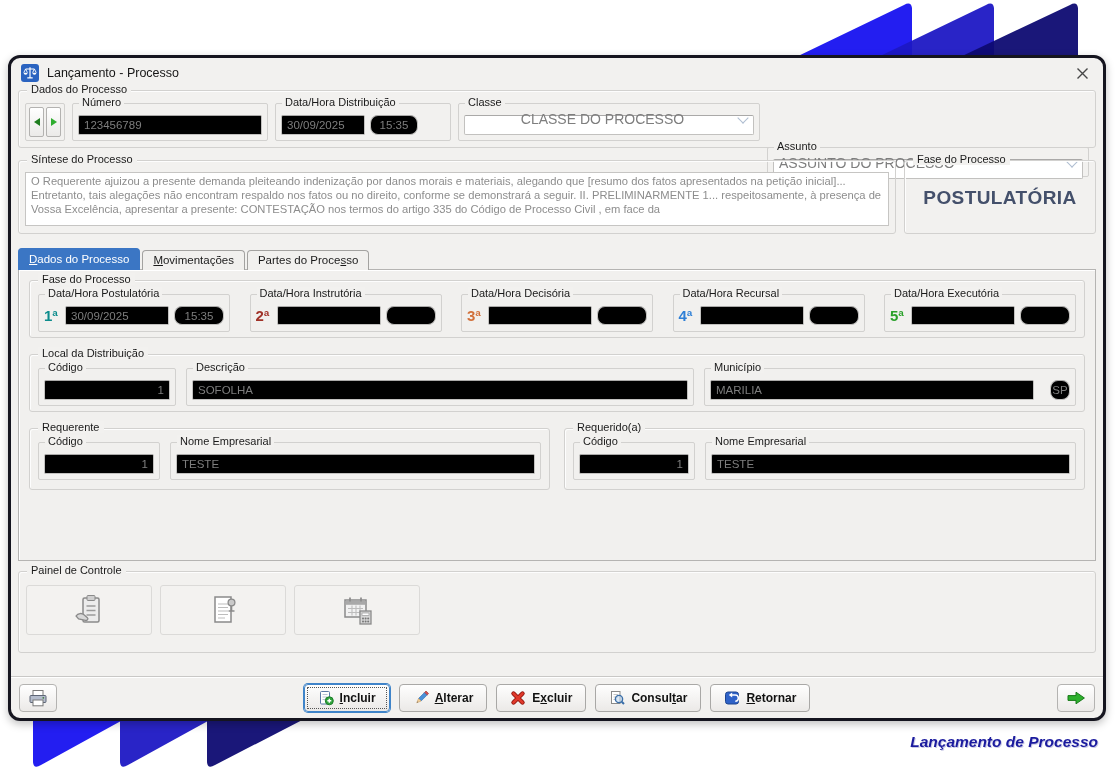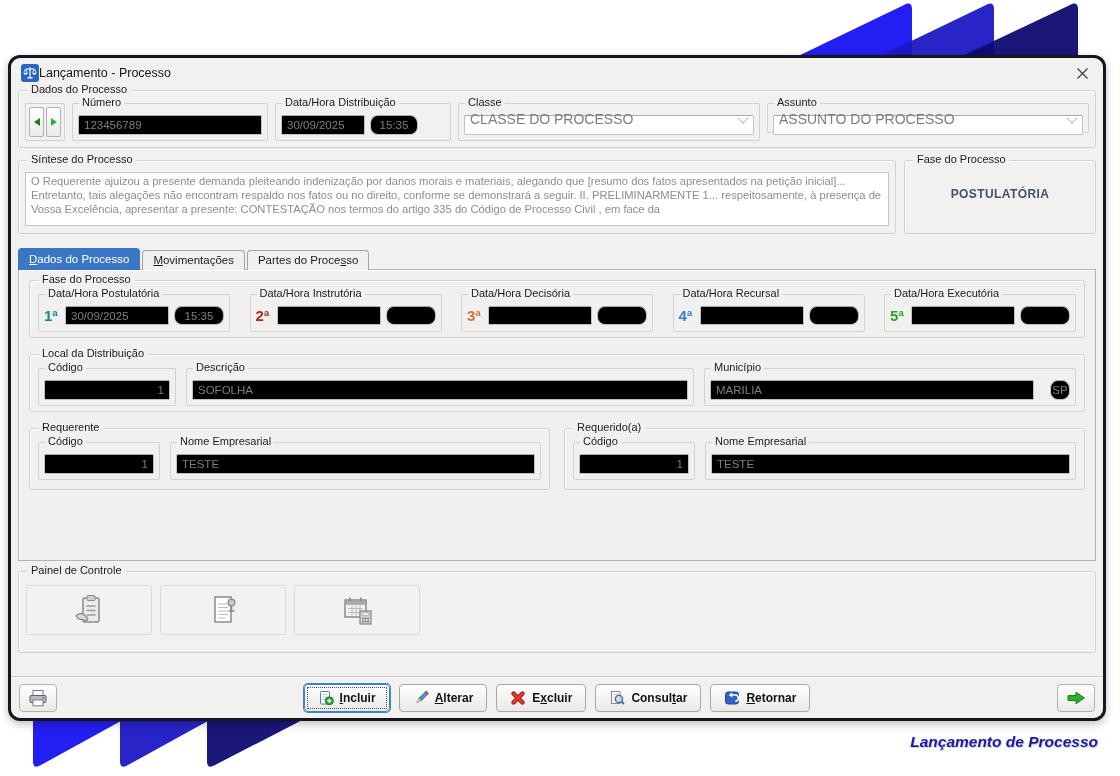--- a/index.html
+++ b/index.html
@@ -10,21 +10,21 @@
   .bg-svg { position:absolute; z-index:1; }
   #bg-top { left:780px; top:0; }
   #bg-bottom { left:18px; top:716px; }
 
   
   .window { position:absolute; left:8px; top:55px; width:1098px; height:666px;
             background:#f2f1ef; border:3px solid #15151f; border-radius:12px;
             box-shadow:0 3px 8px rgba(0,0,0,.25); z-index:2;
             display:flex; flex-direction:column; }
 
-  .titlebar { height:30px; display:flex; align-items:center; padding:0 12px 0 10px; gap:0; flex:none; }
+  .titlebar { height:30px; display:flex; align-items:center; padding:0 12px 0 10px; gap:8px; flex:none; }
   .title-text { font-size:12.5px; color:#151515; }
   .close-btn { margin-left:auto; width:18px; height:18px; display:flex; align-items:center; justify-content:center; cursor:default; }
 
   
   .group { position:relative; border:1px solid #d2d1cf; border-radius:3px;
            box-shadow:inset 1px 1px 0 rgba(255,255,255,.85); }
   .glabel { position:absolute; top:-8px; left:8px; background:#f2f1ef; padding:0 4px;
             font-size:11px; white-space:nowrap; }
   .fbox { position:relative; border:1px solid #d2d1cf; border-radius:2px; }
   .flabel { position:absolute; top:-8px; left:6px; background:#f2f1ef; padding:0 3px;
@@ -41,37 +41,37 @@
   .hdr-row { display:flex; gap:7px; padding:12px 6px 0; align-items:flex-start; }
   .navbox { width:40px; height:38px; border:1px solid #d2d1cf; border-radius:2px;
             display:flex; gap:2px; padding:3px; margin-top:0; }
   .navbtn { flex:1; background:linear-gradient(#ffffff,#ebeae8); border:1px solid #b3b2b0;
             border-radius:2px; display:flex; align-items:center; justify-content:center; }
   .tri-l { width:0; height:0; border-top:4px solid transparent; border-bottom:4px solid transparent; border-right:6px solid #1f7e1f; }
   .tri-r { width:0; height:0; border-top:4px solid transparent; border-bottom:4px solid transparent; border-left:6px solid #2fae2f; }
   .fb-content { padding:11px 5px 0; display:flex; gap:5px; }
   .fb-numero { width:196px; height:38px; }
   .fb-dist   { width:176px; height:38px; }
-  .fb-classe { width:302px; height:38px; }
-  .fb-assunto{ flex:1; height:30px; }
+  .fb-classe { width:302px; height:38px;text-align:center; }
+  .fb-assunto{ flex:1; height:30px;margin-top:44px; }
   .tselect { flex:1; background:#fff; border:1px solid #c2c1bf; border-top-color:#aaa9a8; border-radius:2px;
              color:#7e7e7e; font-size:14px; height:20px; display:flex; align-items:center; padding:0 2px 12px 5px; }
   .tselect .val { flex:1; overflow:hidden; white-space:nowrap; }
   .chev { width:16px; height:16px; position:relative; flex:none; }
   .chev::after { content:""; position:absolute; left:4px; top:3px; width:7px; height:7px;
                  border-right:1.6px solid #aebdd0; border-bottom:1.6px solid #aebdd0; transform:rotate(45deg); }
 
   
   .row2 { margin:12px 7px 0; display:flex; gap:8px; height:74px; flex:none;border-radius:23px; }
   .sintese-group { flex:1; }
   .sintese-text { margin:11px 6px 6px; height:54px; background:#fff; border:1px solid #c6c5c3;
                   font-size:11.2px; line-height:14.2px; color:#8d8d8d; padding:1px 5px;
                   overflow:hidden; }
   .fasebox { width:192px; }
-  .fase-value { margin-top:26px; text-align:center; font-size:12px; font-weight:bold; letter-spacing:.4px; }
+  .fase-value { margin-top:26px; text-align:center; font-size:19px; font-weight:bold; letter-spacing:.4px; }
 
   
   .tabs { margin:14px 0 0 7px; display:flex; height:22px; position:relative; z-index:3; flex:none; align-items:flex-end; }
   .tab { padding:3px 10px 4px; font-size:11.5px; background:#f1f0ee; border:1px solid #a3a2a0;
          border-bottom:none; border-radius:4px 4px 0 0; margin-right:2px; height:20px; }
   .tab.active { height:22px; color:#fff; border-color:#3b76c4; padding-top:4px; }
   .tab u { text-decoration:underline; }
 
   .tabpanel { margin:-1px 7px 0; height:292px; border:1px solid #b5b4b2; background:#f1f0ee;
               box-shadow:inset 1px 1px 0 #ffffff; padding:10px 10px 0; flex:none; }

